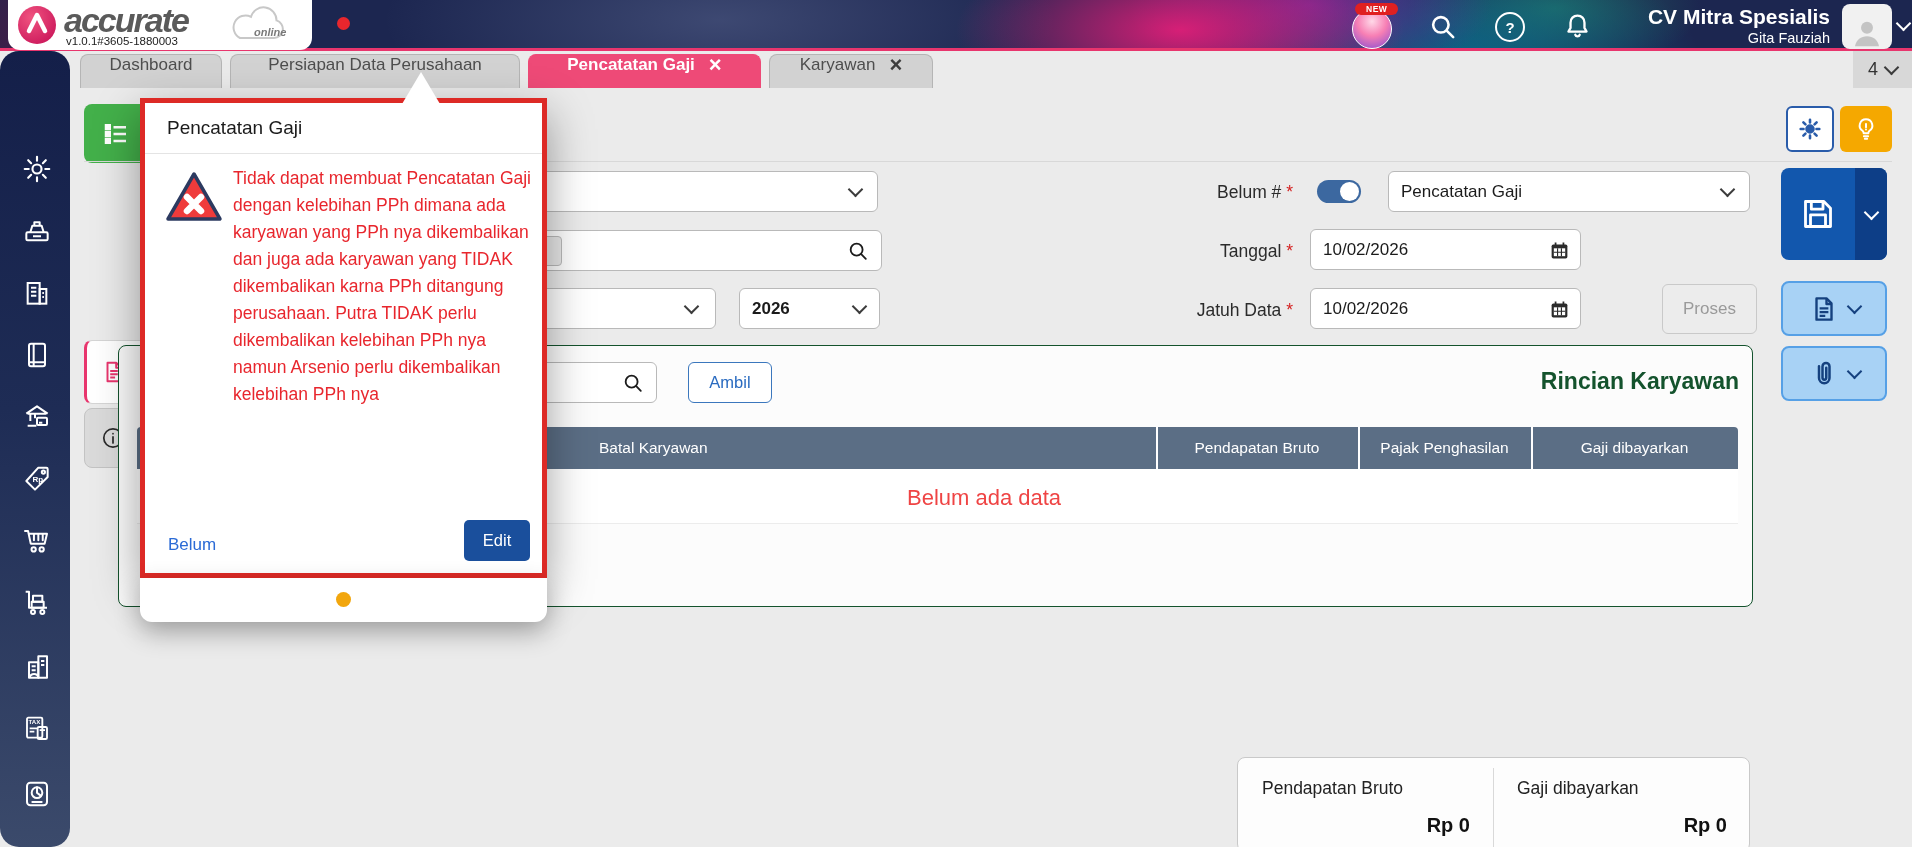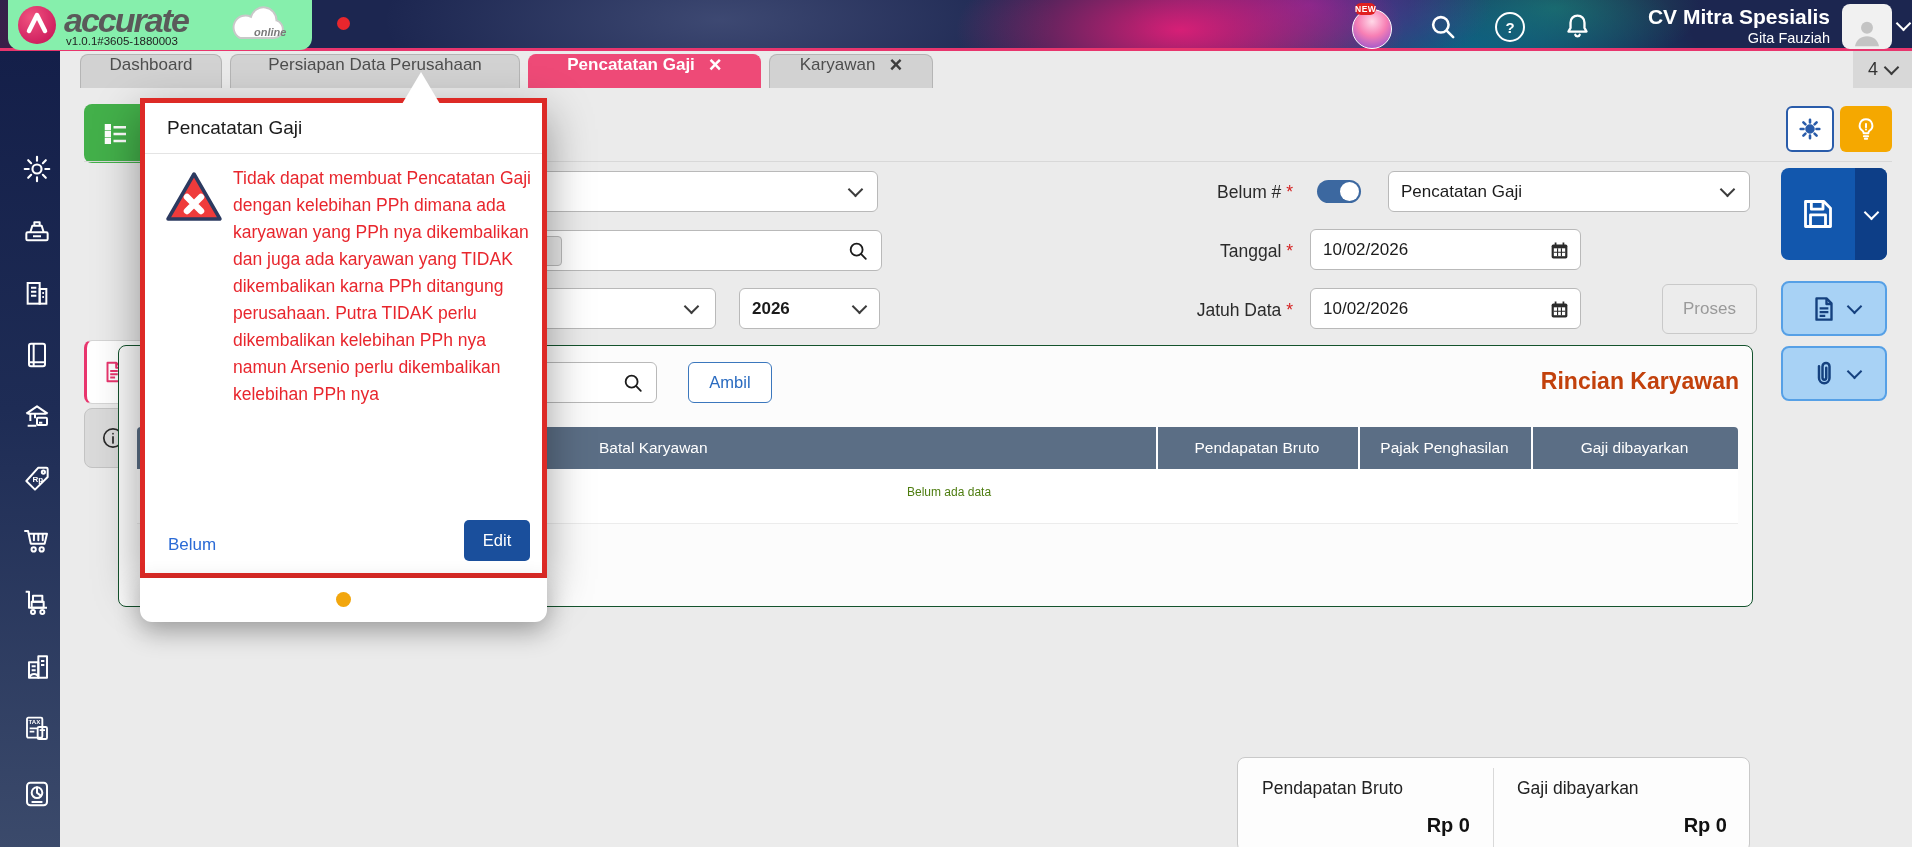--- a/index.html
+++ b/index.html
@@ -32,42 +32,42 @@
        background:
         radial-gradient(ellipse 320px 130px at 1180px 30px, rgba(233,30,121,.9), transparent 70%),
         radial-gradient(ellipse 260px 110px at 1310px 5px, rgba(130,40,170,.7), transparent 70%),
         radial-gradient(ellipse 340px 150px at 1460px 55px, rgba(0,145,175,.55), transparent 70%),
         radial-gradient(ellipse 210px 90px at 1555px 8px, rgba(40,200,120,.35), transparent 70%),
         radial-gradient(ellipse 480px 160px at 720px 20px, rgba(160,175,215,.25), transparent 70%),
         radial-gradient(ellipse 300px 140px at 80px 40px, rgba(110,20,60,.55), transparent 75%),
         #1c2650;"></div>
   <div class="abs" style="left:0;top:48px;width:1912px;height:3px;background:#e8356d;"></div>
 
-  <div class="abs" style="left:8px;top:0;width:304px;height:50px;background:#86efac;border-radius:0 0 12px 12px;">
+  <div class="abs" style="left:8px;top:0;width:304px;height:50px;background:#ffffff;border-radius:0 0 12px 12px;">
     <div class="abs" style="left:10px;top:6px;width:38px;height:38px;border-radius:50%;
          background:radial-gradient(circle at 35% 30%, #f0537f, #cf1e5f 75%);">
       <svg width="38" height="38" viewBox="0 0 38 38">
           <path d="M11 25 L19 9 L27 25" fill="none" stroke="#fff" stroke-width="4.5" stroke-linecap="round" stroke-linejoin="round"></path>
         </svg>
     </div>
     <span class="abs" style="left:56px;top:1px;font-size:34px;font-weight:bold;font-style:italic;color:#5a5a5a;letter-spacing:-2px;">accurate</span>
     <svg class="abs" style="left:212px;top:2px;" width="78" height="44" viewBox="0 0 78 44">
       <path d="M20,36 h34 a9,9 0 0 0 2.5,-17.6 a13,13 0 0 0 -25.5,-3.6 A10.5,10.5 0 0 0 20,36 z" fill="#fff" stroke="#c8c8c8" stroke-width="2"></path>
     </svg>
     <span class="abs" style="left:246px;top:26px;font-size:11px;font-style:italic;font-weight:bold;color:#7a7a7a;">online</span>
     <span class="abs" style="left:58px;top:35px;font-size:11.5px;color:#222;">v1.0.1#3605-1880003</span>
   </div>
 
   <div class="abs" style="left:337px;top:17px;width:13px;height:13px;border-radius:50%;background:#e8262d;"></div>
 
   <div class="abs" style="left:1351px;top:7px;width:42px;height:40px;">
     <div class="abs" style="left:1px;top:2px;width:38px;height:38px;border-radius:50%;
          background:radial-gradient(circle at 50% 30%, #ffd9e8, #f77fb4 45%, #8c4fd1 95%);border:1px solid #fff;"></div>
     <div class="abs" style="left:4px;top:-4px;background:#e02020;color:#fff;font-size:8.5px;font-weight:bold;
-                padding:1px 0;border-radius:7px;letter-spacing:.5px;">NEW</div>
+                padding:1px 11px;border-radius:7px;letter-spacing:.5px;">NEW</div>
   </div>
   <svg class="abs" style="left:1428px;top:12px;" width="30" height="30" viewBox="0 0 28 28">
     <g fill="none" stroke="#fff" stroke-width="2.4" stroke-linecap="round">
         <circle cx="12" cy="12" r="7.2"></circle>
         <path d="M17.4 17.4 L23.5 23.5"></path>
       </g>
   </svg>
   <div class="abs" style="left:1495px;top:12px;width:30px;height:30px;
        border:2.2px solid #fff;border-radius:50%;box-sizing:border-box;display:flex;align-items:center;justify-content:center;">
     <span style="color:#fff;font-size:15px;font-weight:bold;">?</span>
@@ -107,21 +107,21 @@
     <div class="tab" style="left:769px;width:164px;">
       <span>Karyawan</span>
       <span style="font-size:22px;font-weight:bold;color:#3f3f3f;line-height:20px;">×</span>
     </div>
     <div class="abs" style="left:1853px;top:0;width:59px;height:37px;background:#d8d8d8;display:flex;align-items:center;justify-content:center;gap:8px;">
       <span style="font-size:18px;color:#333;">4</span>
       <span class="chev"></span>
     </div>
   </div>
 
-  <div class="abs" style="left:0;top:51px;width:60px;height:796px;background:linear-gradient(180deg,#141f49 0%,#1e2c55 45%,#3b4a6b 100%);">
+  <div class="abs" style="left:0;top:51px;width:70px;height:796px;background:linear-gradient(180deg,#141f49 0%,#1e2c55 45%,#3b4a6b 100%);border-radius:19px;">
     <svg class="sideicon" style="top:102px;" viewBox="0 0 24 24" width="32" height="32">
       <g fill="none" stroke="#fff" stroke-width="1.6" stroke-linecap="round">
           <circle cx="12" cy="12" r="3.4"></circle>
       <path d="M12 2.8v3M12 18.2v3M2.8 12h3M18.2 12h3M5.4 5.4l2.2 2.2M16.4 16.4l2.2 2.2M18.6 5.4l-2.2 2.2M7.6 16.4l-2.2 2.2"></path>
         </g>
     </svg>
     <svg class="sideicon" style="top:164px;" viewBox="0 0 24 24" width="32" height="32">
       <g fill="none" stroke="#fff" stroke-width="1.5" stroke-linejoin="round">
           <rect x="4" y="13" width="16" height="6" rx="1"></rect>
       <path d="M7 13l1.5-5h7L17 13M10 8V5.5h4V8M9 16h6"></path>
@@ -317,33 +317,33 @@
         <g fill="none" stroke="#1b1b1b" stroke-width="2" stroke-linecap="round">
             <circle cx="10.5" cy="10.5" r="6.5"></circle>
             <path d="M15.5 15.5l5 5"></path>
           </g>
       </svg>
     </div>
     <div class="abs" style="left:569px;top:16px;width:84px;height:41px;background:#fff;border:1.5px solid #3b77bd;border-radius:6px;
                 box-sizing:border-box;display:flex;align-items:center;justify-content:center;">
       <span style="color:#2a6bc0;font-size:16.5px;">Ambil</span>
     </div>
-    <div class="abs" style="right:13px;top:22px;font-size:23px;font-weight:600;color:#c2410c;">Rincian Karyawan</div>
+    <div class="abs" style="right:13px;top:22px;font-size:23px;font-weight:600;color:#14532d;">Rincian Karyawan</div>
 
     <div class="abs" style="left:18px;top:81px;width:1601px;height:42px;background:#5b6e85;border-radius:4px 4px 0 0;">
       <span class="thlabel" style="left:462px;">Batal Karyawan</span>
       <div class="abs" style="left:1019px;top:0;width:2px;height:42px;background:#fff;"></div>
       <span class="thlabel" style="left:1019px;width:202px;justify-content:center;">Pendapatan Bruto</span>
       <div class="abs" style="left:1221px;top:0;width:2px;height:42px;background:#fff;"></div>
       <span class="thlabel" style="left:1221px;width:173px;justify-content:center;">Pajak Penghasilan</span>
       <div class="abs" style="left:1394px;top:0;width:2px;height:42px;background:#fff;"></div>
       <span class="thlabel" style="left:1394px;width:207px;justify-content:center;">Gaji dibayarkan</span>
     </div>
     <div class="abs" style="left:18px;top:123px;width:1601px;height:54px;background:#fff;border-bottom:1px solid #ececec;">
-      <span style="position:absolute;left:770px;top:16px;font-size:12px;color:#4d7c0f;">Belum ada data</span>
+      <span style="position:absolute;left:770px;top:16px;font-size:22px;color:#ef4444;">Belum ada data</span>
     </div>
   </div>
 
   <div class="abs" style="left:1237px;top:757px;width:513px;height:95px;background:#fdfdfd;border:1px solid #c9c9c9;border-radius:8px;box-sizing:border-box;">
     <div class="abs" style="left:255px;top:10px;width:1px;height:80px;background:#d9d9d9;"></div>
     <span class="abs" style="left:24px;top:20px;font-size:17.5px;color:#222;">Pendapatan Bruto</span>
     <span class="abs" style="left:24px;top:56px;width:208px;text-align:right;font-size:20px;font-weight:bold;color:#111;">Rp 0</span>
     <span class="abs" style="left:279px;top:20px;font-size:17.5px;color:#222;">Gaji dibayarkan</span>
     <span class="abs" style="left:279px;top:56px;width:210px;text-align:right;font-size:20px;font-weight:bold;color:#111;">Rp 0</span>
   </div>

